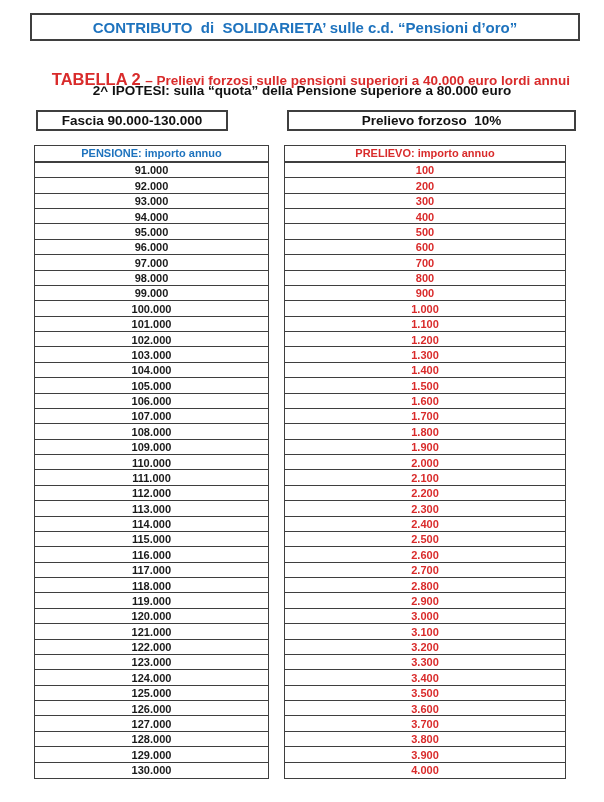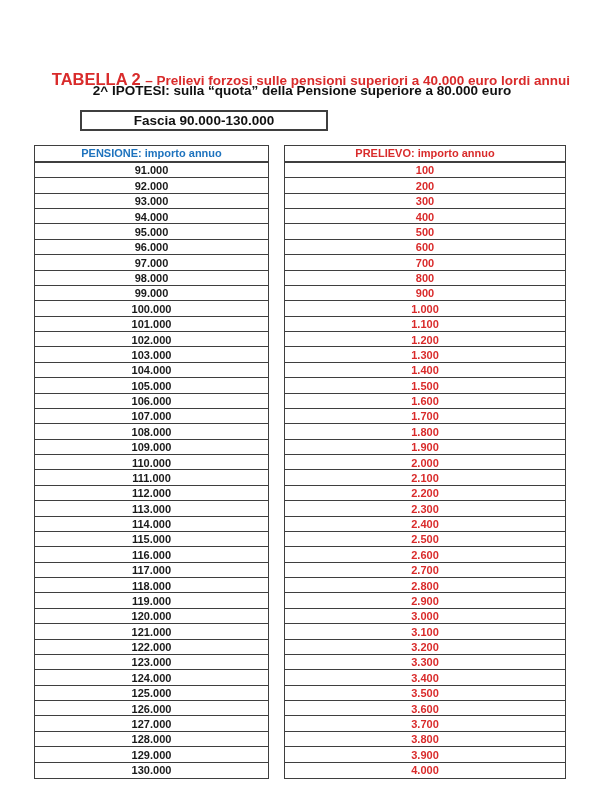--- a/index.html
+++ b/index.html
@@ -23,21 +23,21 @@
   .caption .rest{font-size:13.5px;}
   .ipotesi{
     position:absolute;left:0;top:83px;width:604px;text-align:center;
     color:#111;font-weight:bold;font-size:13.5px;white-space:pre;
   }
   .band{
     position:absolute;top:110px;height:21px;border:2px solid var(--border);
     box-sizing:border-box;display:flex;align-items:center;justify-content:center;
     font-weight:bold;font-size:13.5px;color:#111;white-space:pre;background:#fff;
   }
-  .band.fascia{left:36px;width:248px;margin-left:44px;}
+  .band.fascia{left:36px;width:192px;}
   .band.prelievo{left:287px;width:289px;}
 
   .dtable{position:absolute;top:145px;display:flex;flex-direction:column;}
   .dtable.pensione-col{left:34px;width:235px;}
   .dtable.prelievo-col{left:284px;width:282px;}
   .rows{display:contents;}
   .cell{
     height:16.97px;box-sizing:border-box;background:#fff;
     border:1.6px solid var(--border);margin-top:-1.6px;
     display:flex;align-items:center;justify-content:center;
@@ -45,29 +45,33 @@
   }
   .dtable .cell:first-child{margin-top:0;}
   .cell.blue{color:var(--blue);}
   .cell.red{color:var(--red);}
 </style>
 </head>
 <body>
 
 <div class="page">
 
+  <div class="title-box">
+    <span>CONTRIBUTO  di  SOLIDARIETA’ sulle c.d. “Pensioni d’oro”</span>
+  </div>
 
   <div class="caption">
     <span class="big">TABELLA 2 </span><span class="rest">– Prelievi forzosi sulle pensioni superiori a 40.000 euro lordi annui</span>
   </div>
 
   <div class="ipotesi">2^ IPOTESI: sulla “quota” della Pensione superiore a 80.000 euro</div>
 
   <div class="band fascia">Fascia 90.000-130.000</div>
 
+  <div class="band prelievo">Prelievo forzoso  10%</div>
 
   <div class="dtable pensione-col">
     <div class="cell blue">PENSIONE: importo annuo</div>
     <div class="rows">
       
     <div class="cell">91.000</div><div class="cell">92.000</div><div class="cell">93.000</div><div class="cell">94.000</div><div class="cell">95.000</div><div class="cell">96.000</div><div class="cell">97.000</div><div class="cell">98.000</div><div class="cell">99.000</div><div class="cell">100.000</div><div class="cell">101.000</div><div class="cell">102.000</div><div class="cell">103.000</div><div class="cell">104.000</div><div class="cell">105.000</div><div class="cell">106.000</div><div class="cell">107.000</div><div class="cell">108.000</div><div class="cell">109.000</div><div class="cell">110.000</div><div class="cell">111.000</div><div class="cell">112.000</div><div class="cell">113.000</div><div class="cell">114.000</div><div class="cell">115.000</div><div class="cell">116.000</div><div class="cell">117.000</div><div class="cell">118.000</div><div class="cell">119.000</div><div class="cell">120.000</div><div class="cell">121.000</div><div class="cell">122.000</div><div class="cell">123.000</div><div class="cell">124.000</div><div class="cell">125.000</div><div class="cell">126.000</div><div class="cell">127.000</div><div class="cell">128.000</div><div class="cell">129.000</div><div class="cell">130.000</div></div>
   </div>
 
   <div class="dtable prelievo-col">
     <div class="cell red">PRELIEVO: importo annuo</div>

